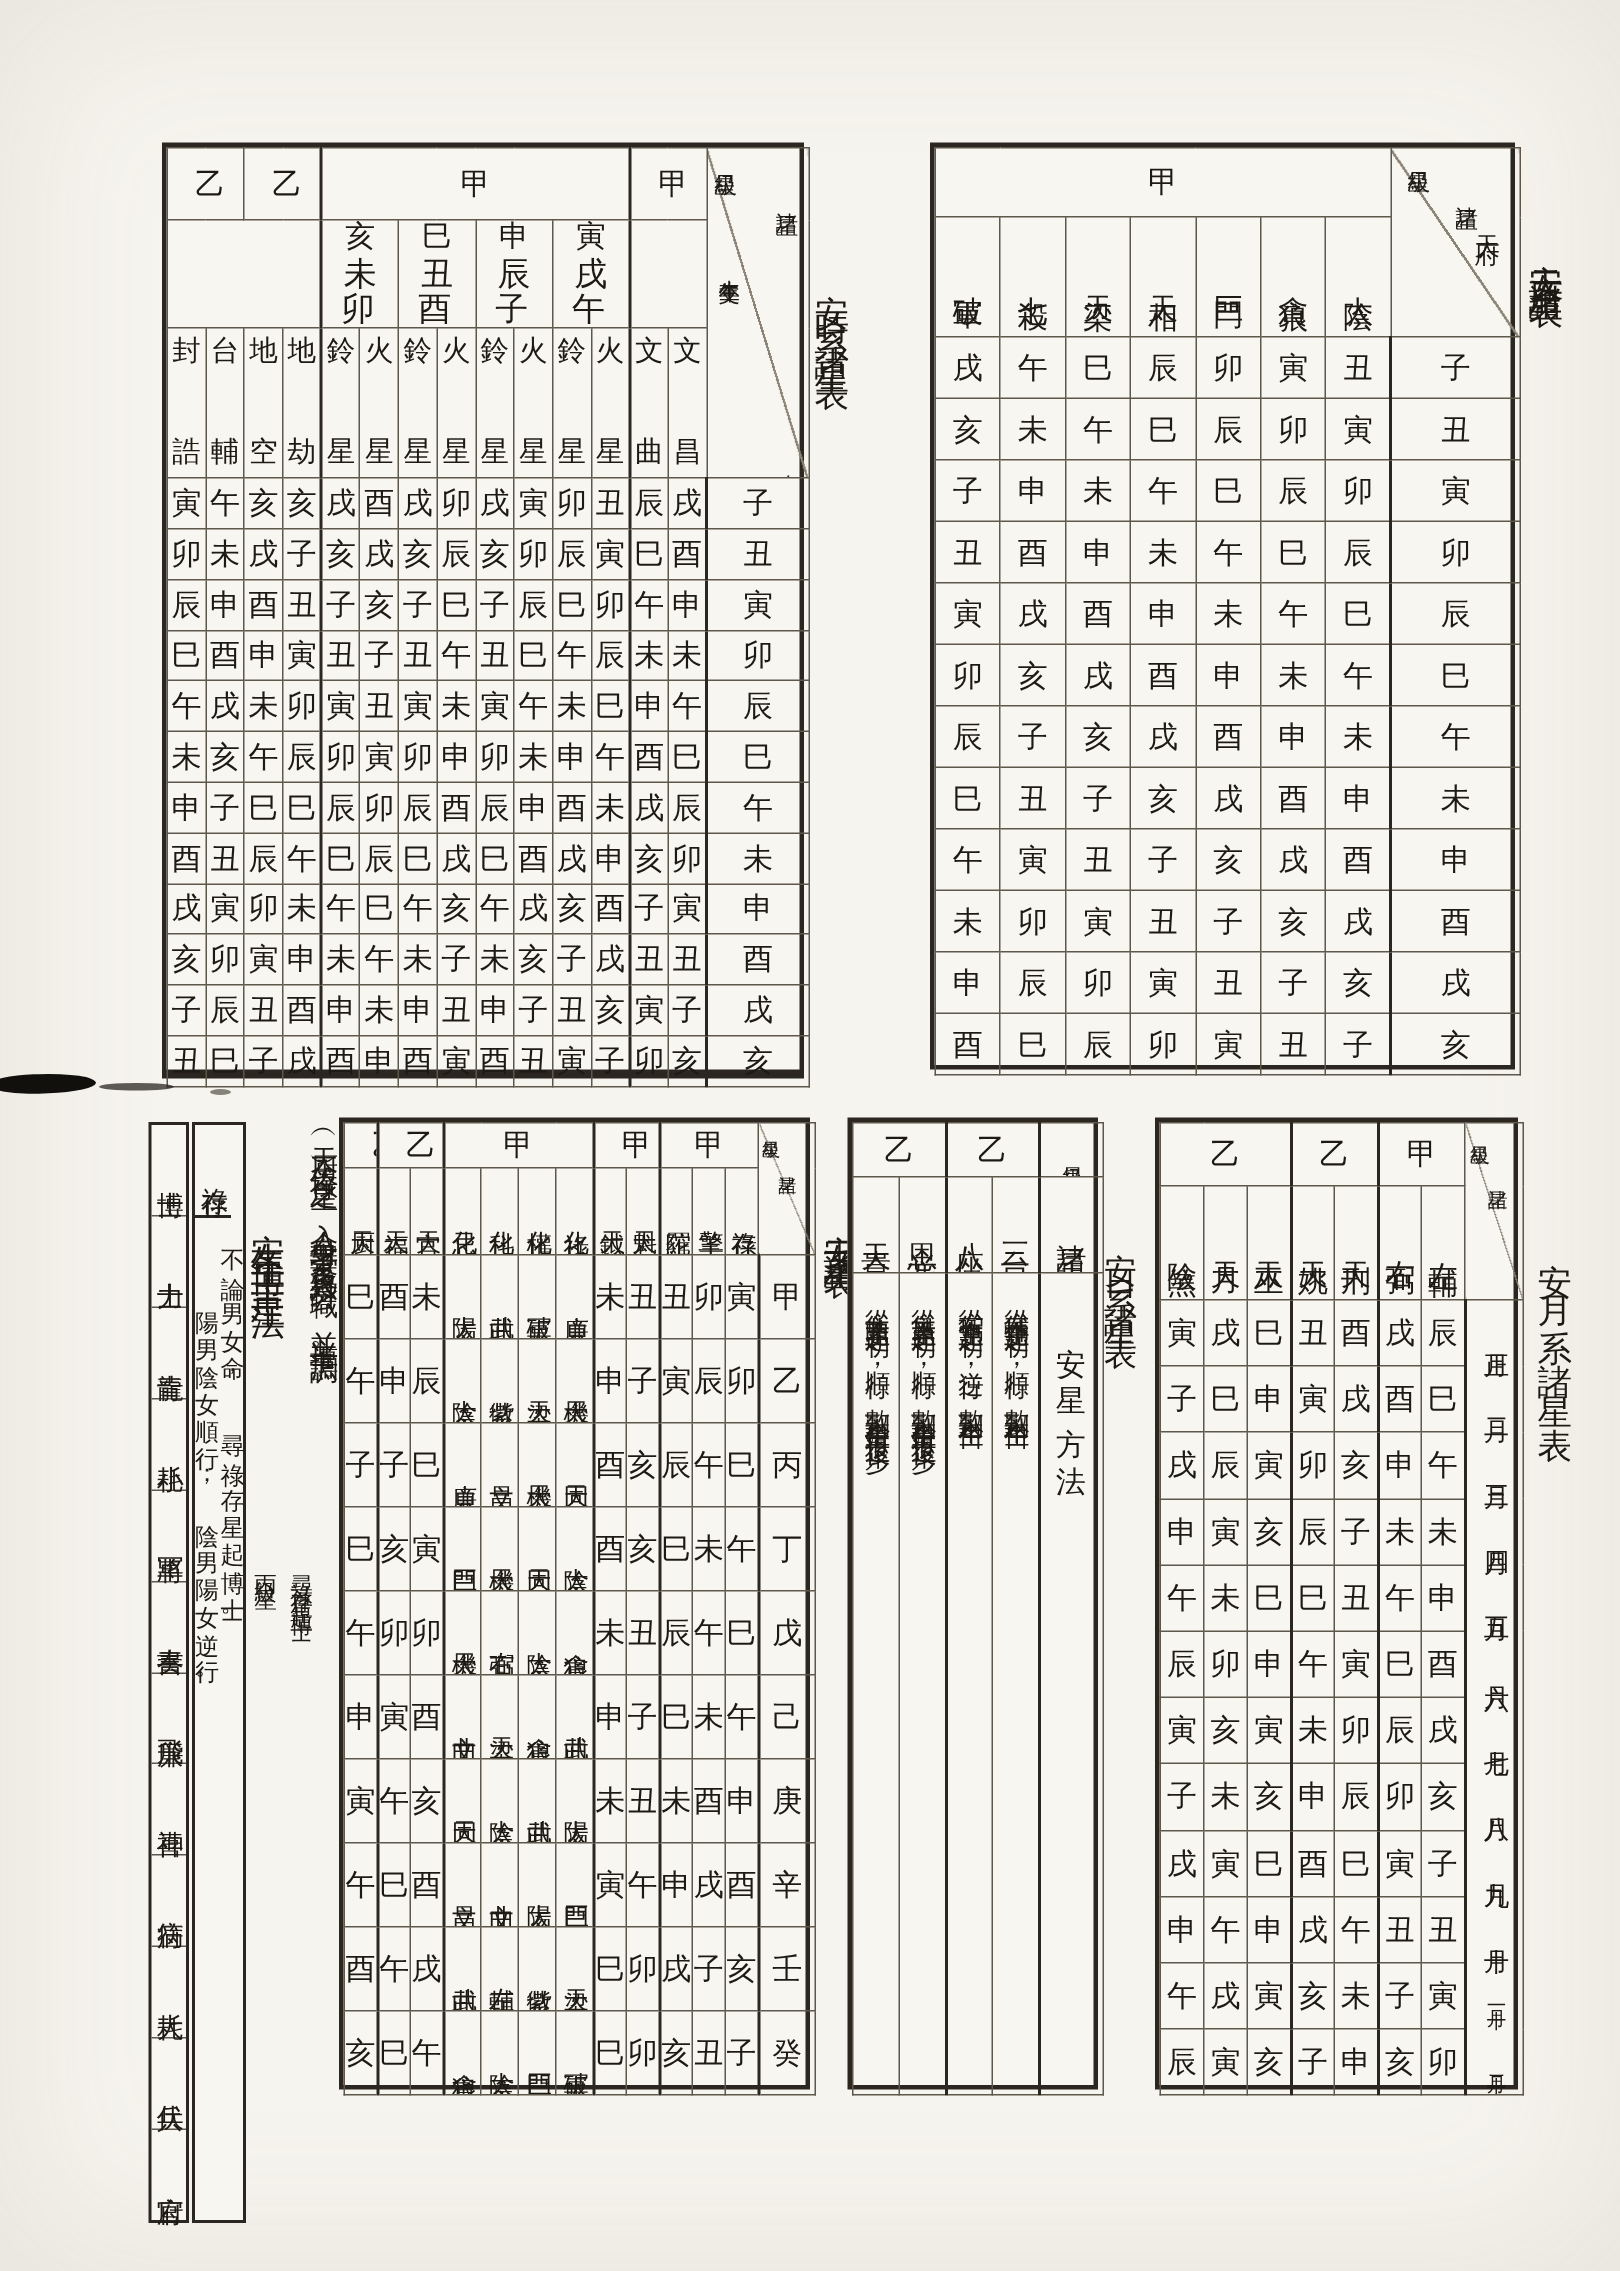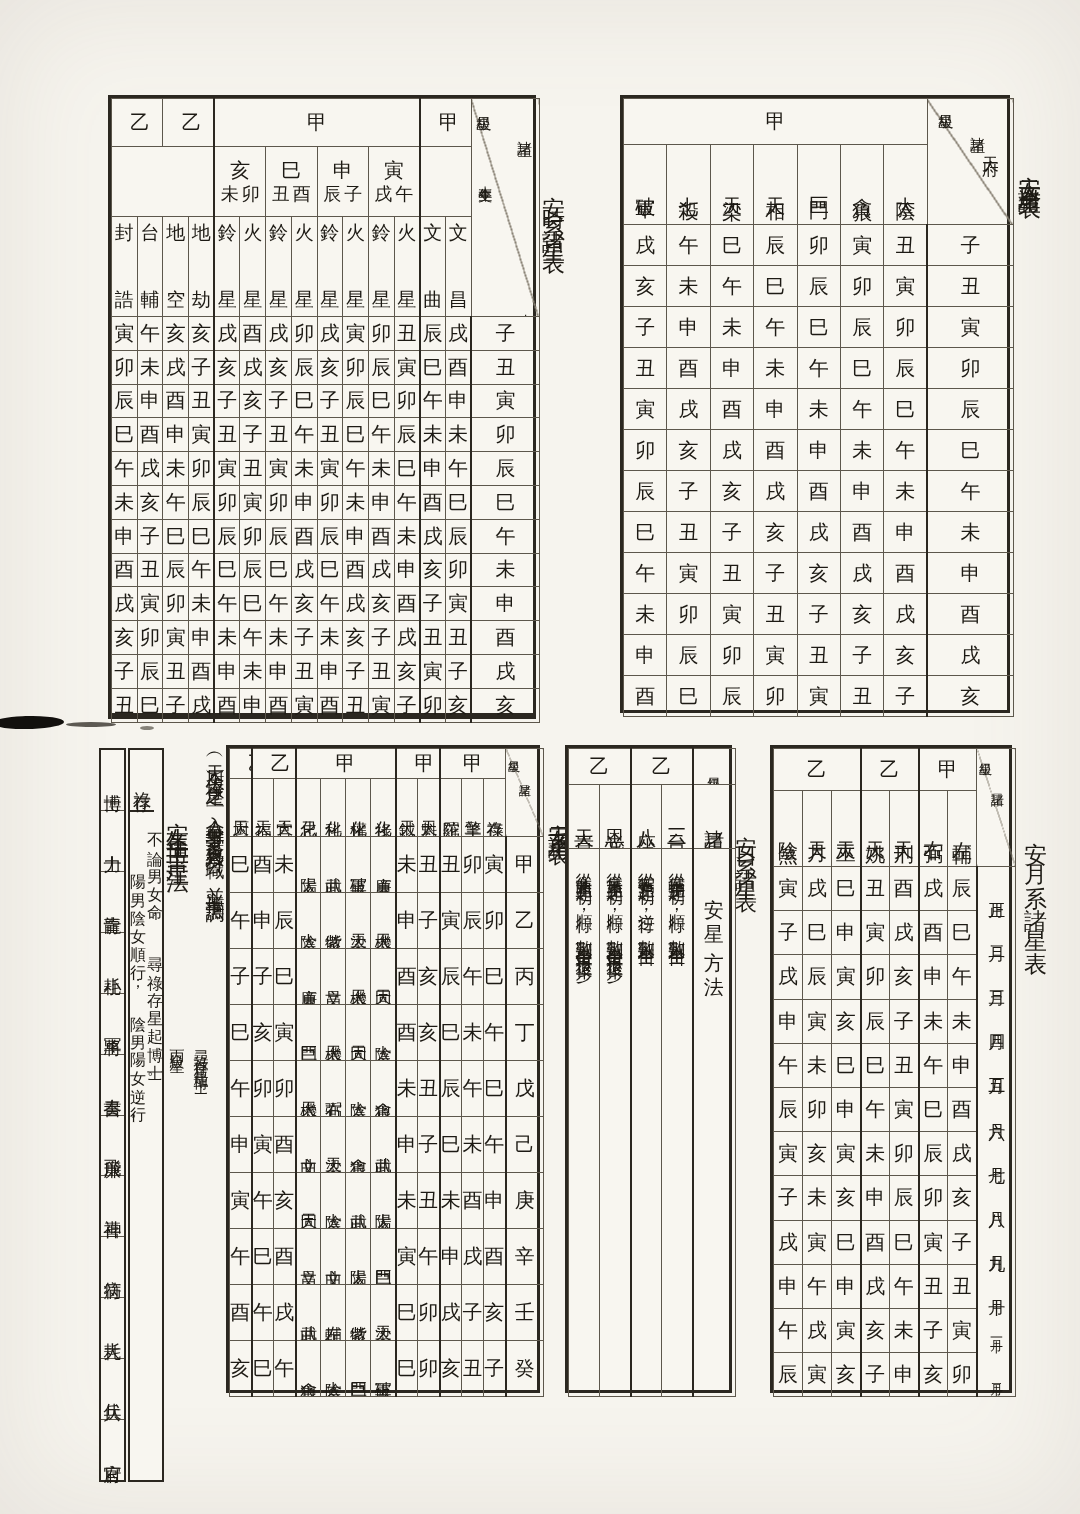--- a/index.html
+++ b/index.html
@@ -18,21 +18,21 @@
   #stemWrap{left:226px;top:745px;width:314px;height:648px;}
   #dayWrap{left:565px;top:745px;width:167px;height:648px;}
   #monthWrap{left:770px;top:745px;width:242px;height:648px;}
   .grade{font-size:22px;letter-spacing:18px;text-indent:18px;}
   .stk{writing-mode:vertical-rl;text-orientation:upright;margin:0 auto;letter-spacing:4px;}
   .stk2{writing-mode:vertical-rl;text-orientation:upright;margin:0 auto;letter-spacing:1px;font-size:17px;}
   .sprd{height:100%;display:flex;flex-direction:column;justify-content:space-between;
     align-items:center;padding:6px 0;font-size:19px;}
   .bg{display:flex;flex-direction:column;align-items:center;gap:4px;}
   .bgm{font-size:20px;}
-  .bgs{font-size:18px;letter-spacing:3px;text-indent:3px;}
+  .bgs{font-size:22px;letter-spacing:3px;text-indent:3px;}
   .lbl{font-size:20px;}
   
   .corner{position:relative;
     background-image:linear-gradient(to top right,transparent 49.2%,#8a8376 49.2%,#8a8376 50.4%,transparent 50.4%);}
   .cp{position:absolute;writing-mode:vertical-rl;text-orientation:upright;line-height:1;}
   
   .mstrip{height:100%;display:flex;flex-direction:column;}
   .mitem{flex:1;display:flex;align-items:center;justify-content:center;
     writing-mode:vertical-rl;text-orientation:upright;font-size:17px;}
   .mitem.sm{font-size:13px;}

